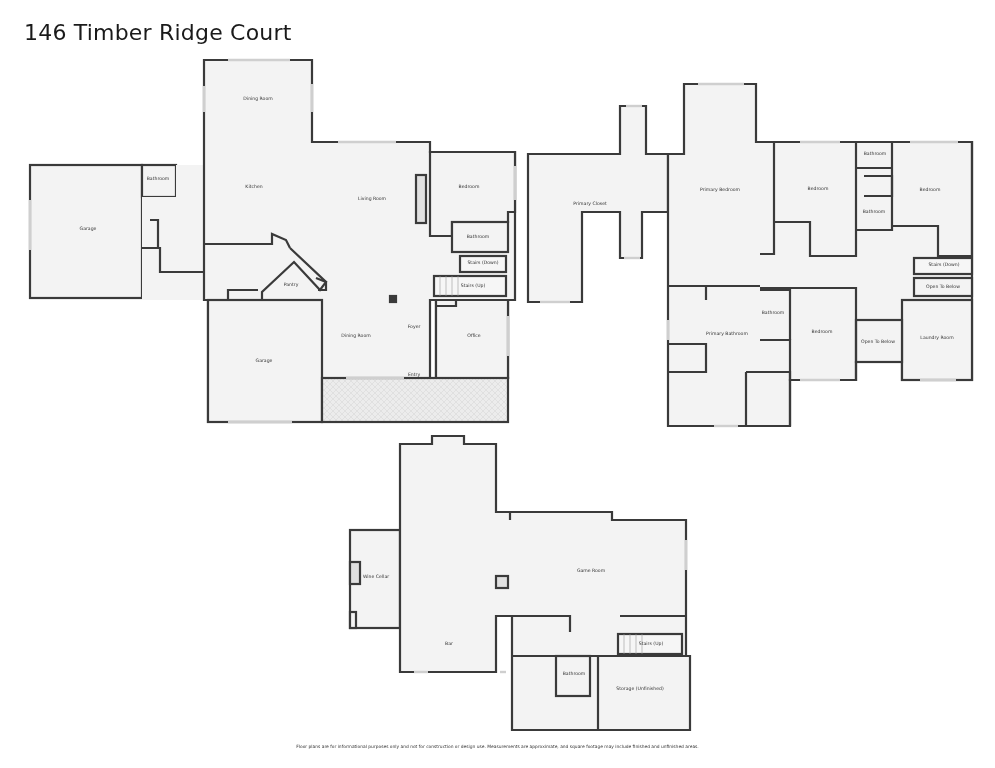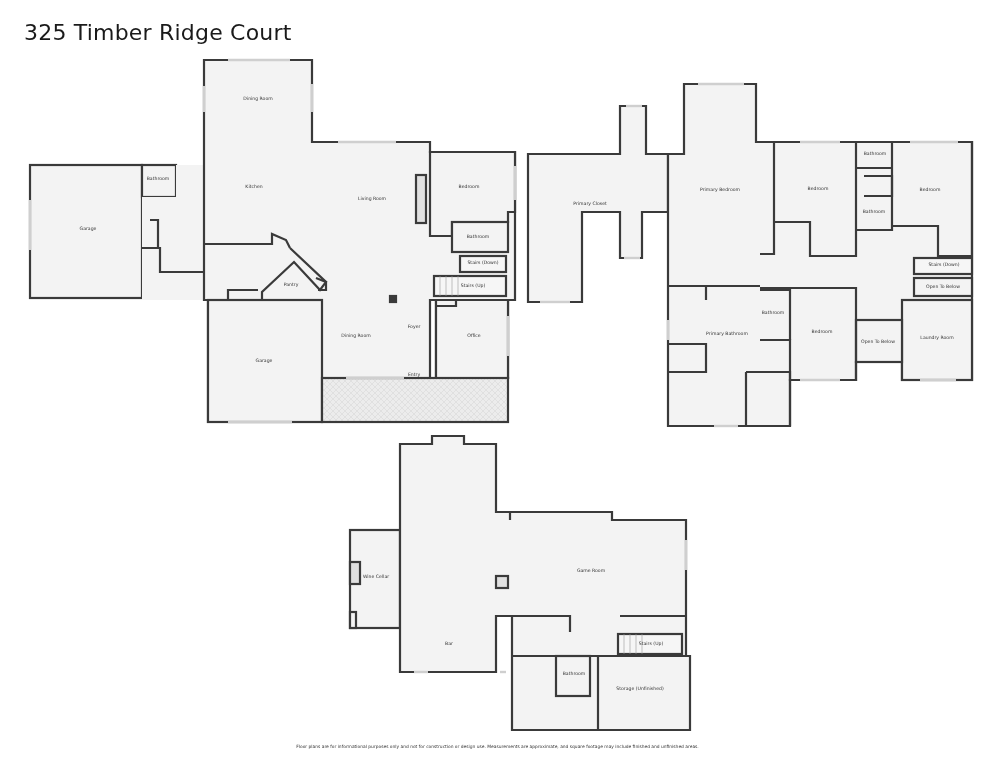--- a/index.html
+++ b/index.html
@@ -5,21 +5,21 @@
   html,body{margin:0;padding:0;background:#ffffff;}
   body{width:995px;height:768px;position:relative;overflow:hidden;font-family:"Liberation Sans",sans-serif;}
   .title{position:absolute;left:24px;top:20px;font-size:22px;color:#1a1a1a;font-family:"DejaVu Sans",sans-serif;letter-spacing:0.2px;}
   svg.plan{position:absolute;left:0;top:0;}
   .lbl{position:absolute;font-size:4.6px;color:#333;white-space:nowrap;transform:translate(-50%,-50%);font-family:"DejaVu Sans",sans-serif;}
   .footer{position:absolute;left:0;width:995px;top:744px;text-align:center;font-size:4.4px;color:#333;font-family:"DejaVu Sans",sans-serif;}
 </style>
 </head>
 <body>
 
-<div class="title">325 Timber Ridge Court</div>
+<div class="title">146 Timber Ridge Court</div>
 
 <svg class="plan" width="995" height="768" viewBox="0 0 995 768" xmlns="http://www.w3.org/2000/svg">
   <defs>
     <pattern id="patio" width="6" height="6" patternUnits="userSpaceOnUse">
       <rect width="6" height="6" fill="#ececec"></rect>
       <path d="M0 6 L6 0" stroke="#d8d8d8" stroke-width="0.6"></path>
       <path d="M0 0 L6 6" stroke="#d8d8d8" stroke-width="0.6"></path>
     </pattern>
   </defs>
 

